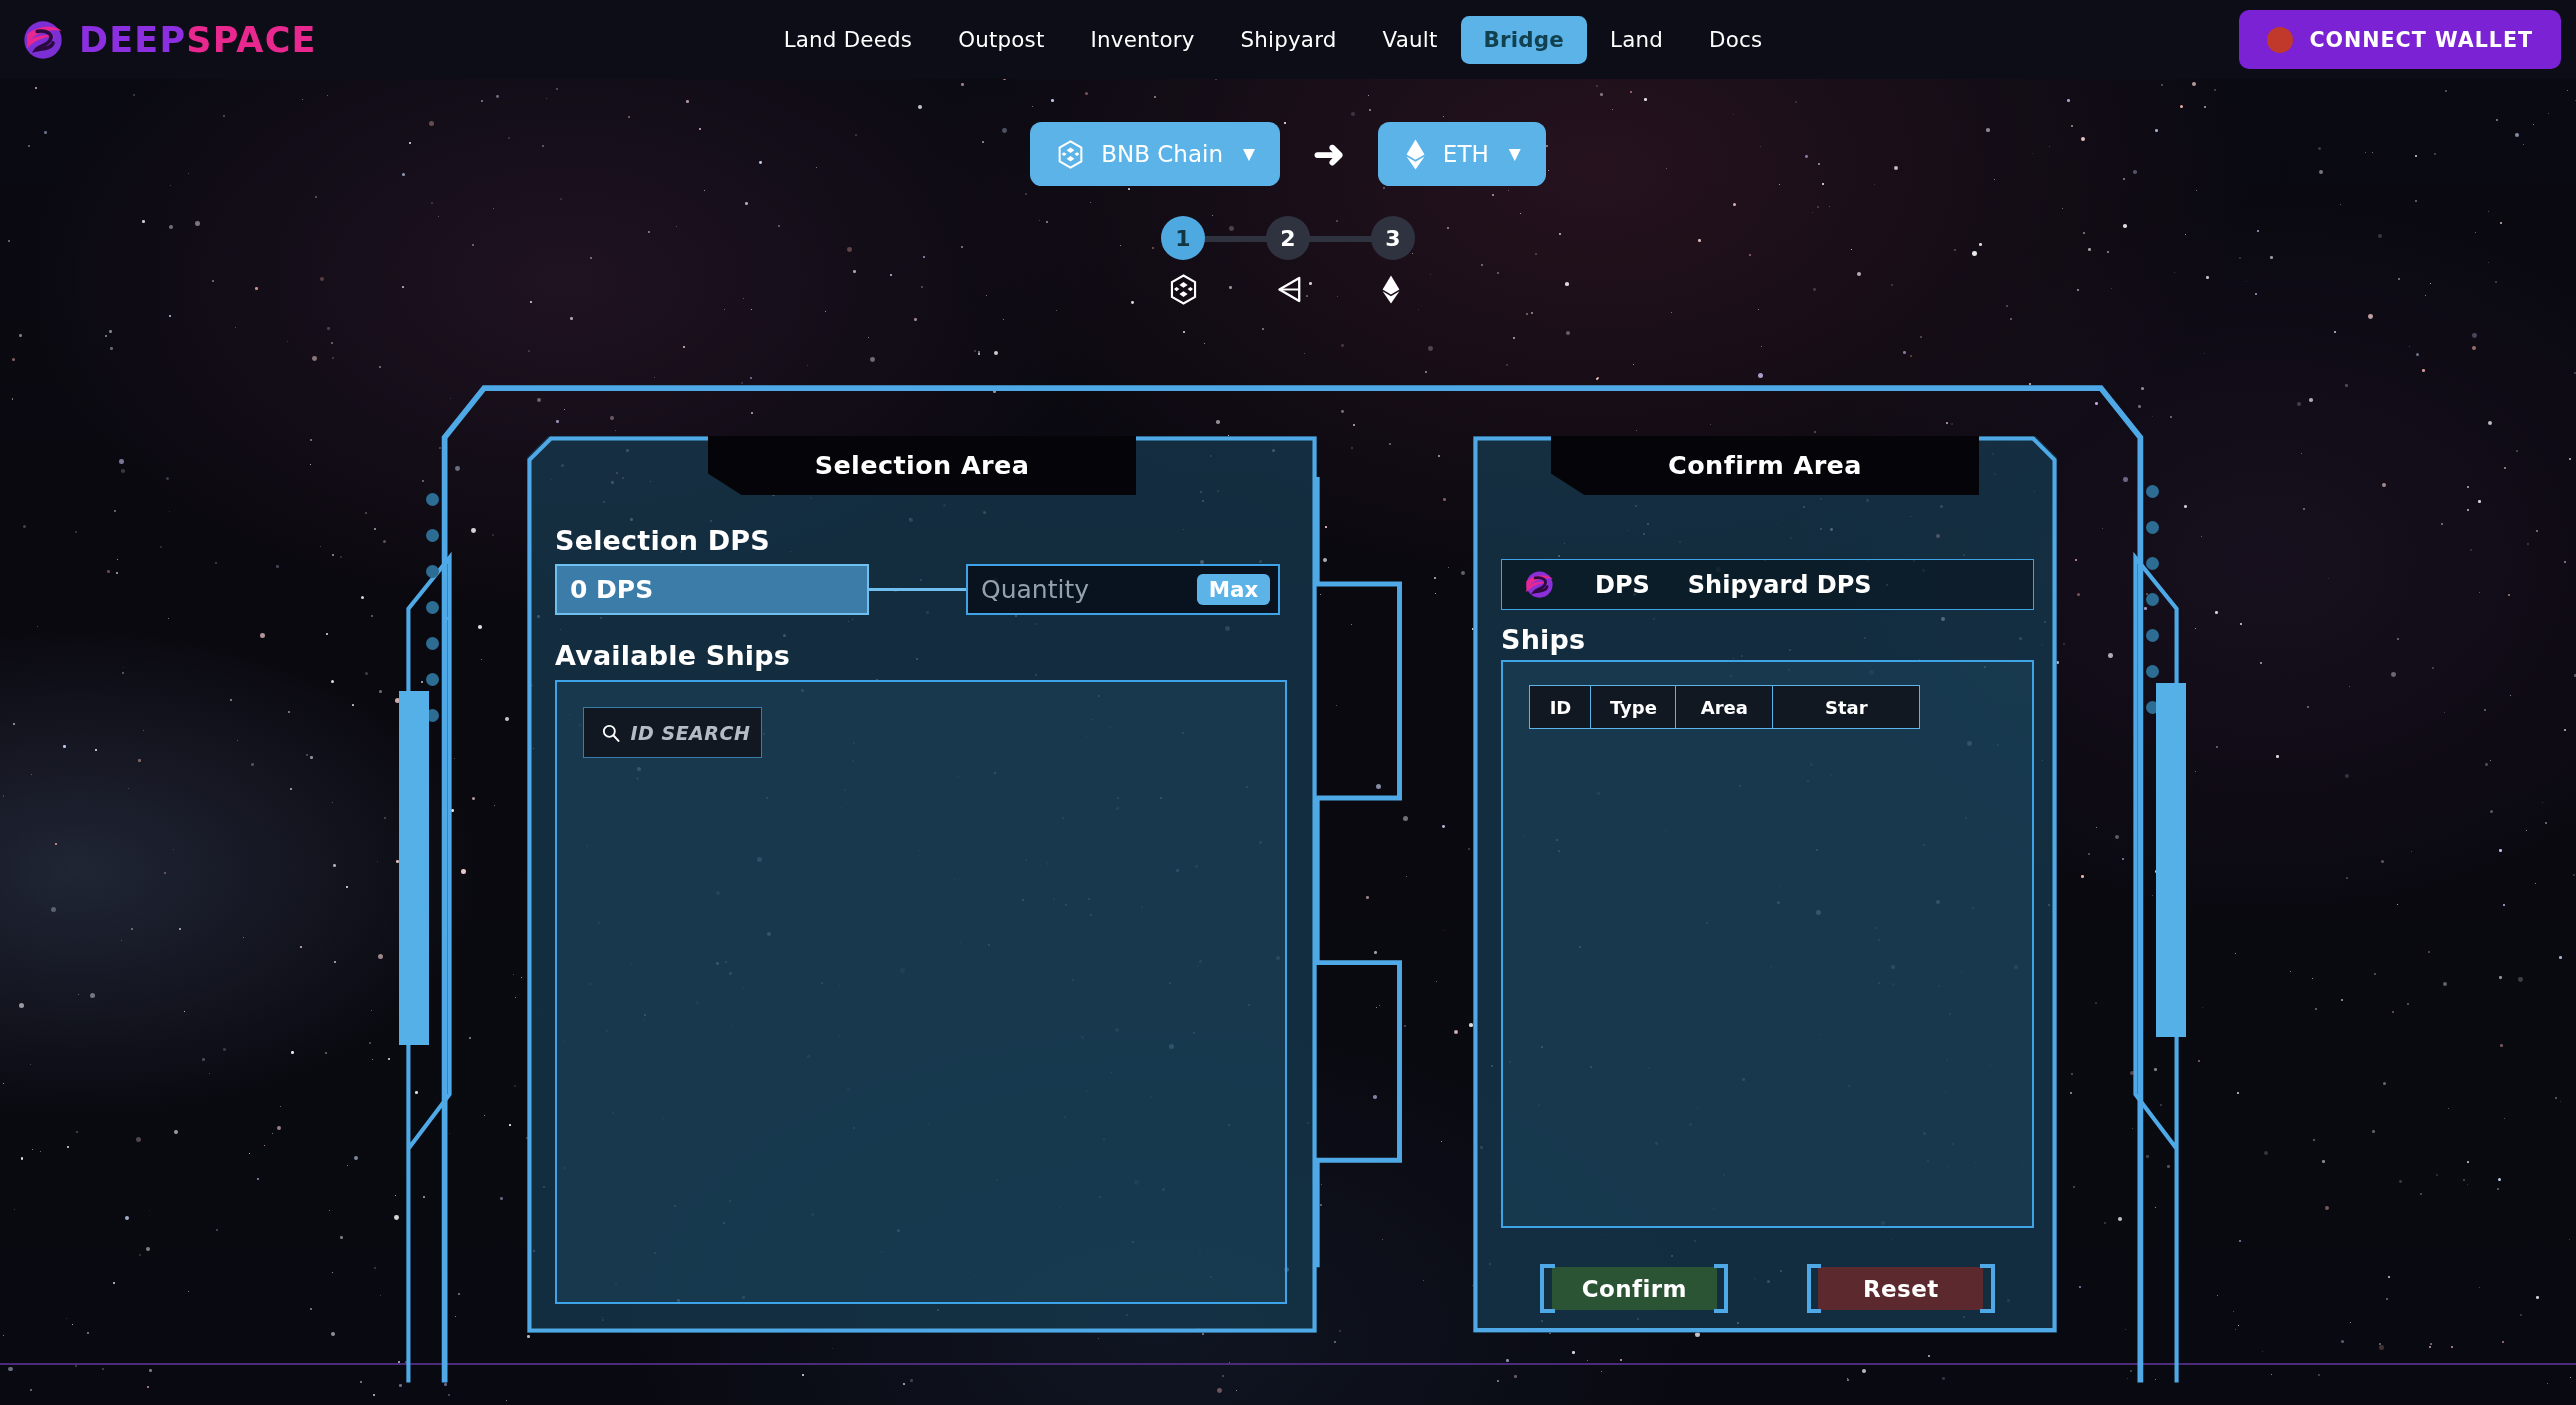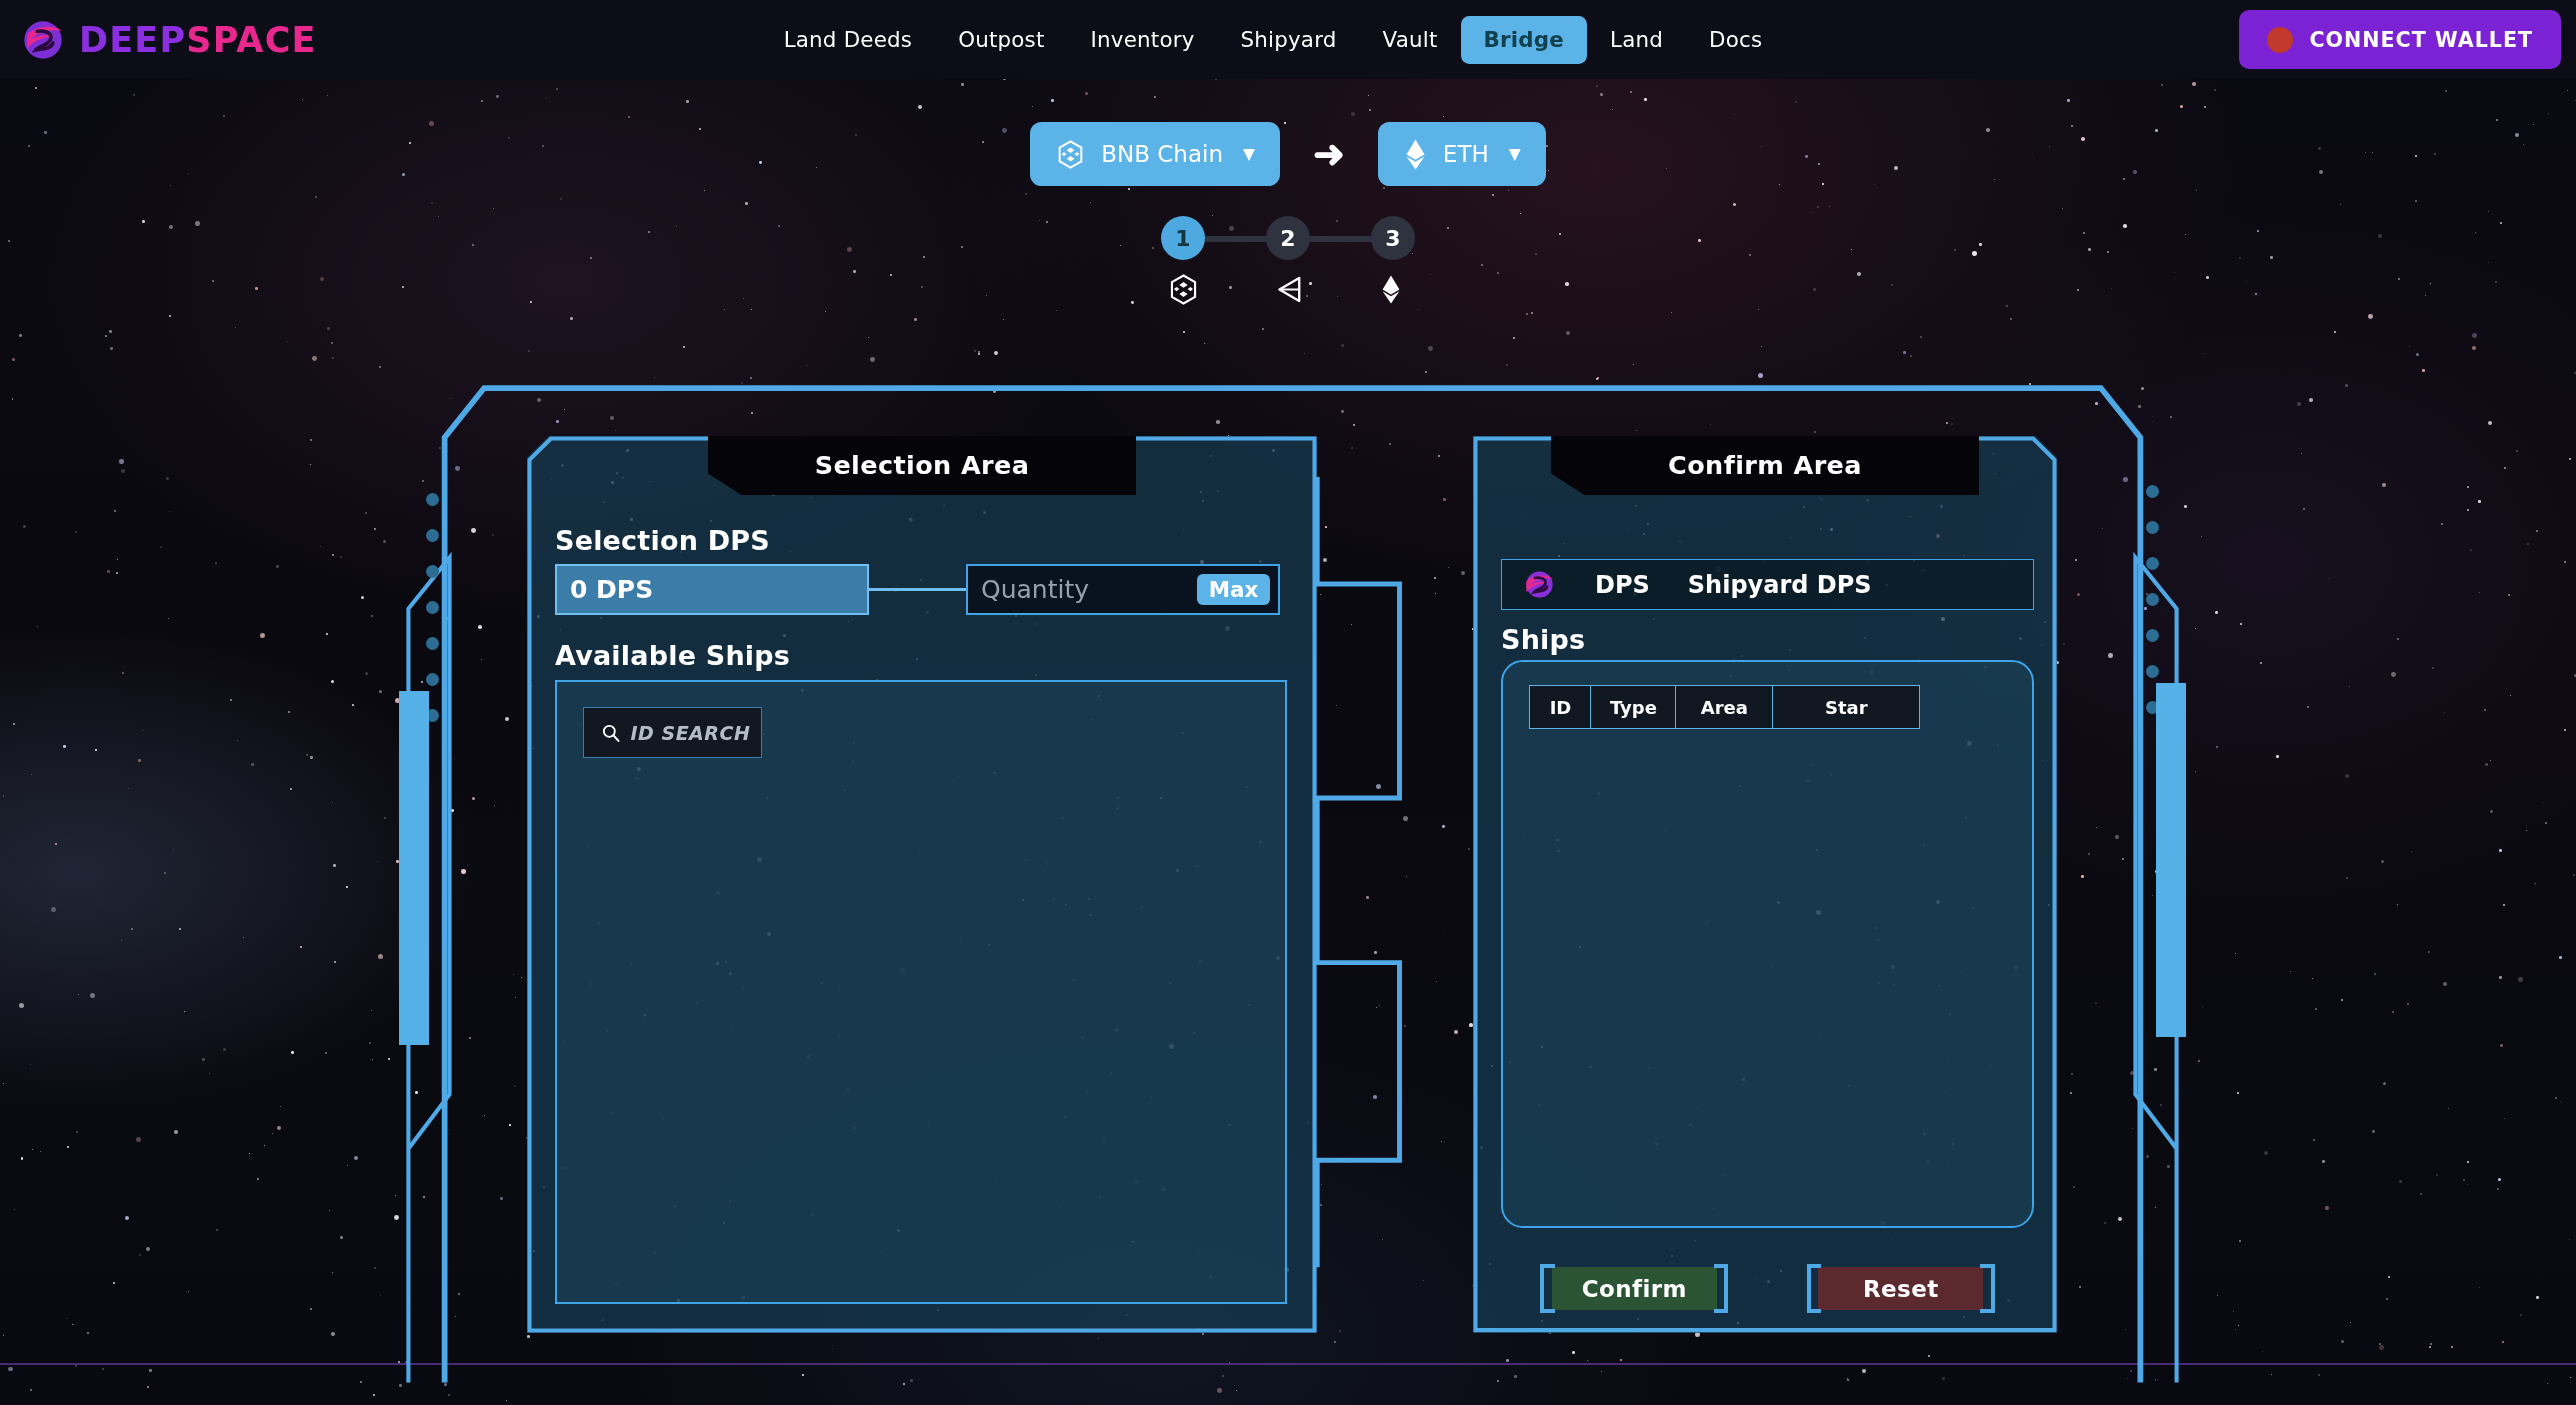--- a/index.html
+++ b/index.html
@@ -1627,21 +1627,21 @@
       <circle cx="32" cy="32" r="24" fill="#8b2fd8"></circle>
       <path d="M8 26 C24 12, 50 14, 56 22 C46 18, 24 22, 12 34 C20 28, 40 24, 48 30 C36 28, 18 34, 8 46 Z" fill="#e8288f"></path>
       <path d="M24 20 C38 18, 46 24, 42 32 C38 40, 26 40, 22 46 C32 44, 44 44, 46 36" stroke="#2b0b3f" stroke-width="5" fill="none" stroke-linecap="round"></path>
     </svg>
     <span class="lbl">DPS</span>
     <span class="lbl">Shipyard DPS</span>
   </div>
 
   <div class="panel-label" style="position:absolute;left:28px;top:188px;">Ships</div>
 
-  <div class="ships-region" style="top:224px;width:533px;height:568px;border-radius:22px;">
+  <div class="ships-region" style="top:224px;width:533px;height:568px;">
     <div class="ships-table" id="ships-table-head">
         <div class="th" style="width: 63px;">ID</div>
         <div class="th" style="width: 86px;">Type</div>
         <div class="th" style="width: 99px;">Area</div>
         <div class="th" style="width: 148px;">Star</div>
       </div>
   </div>
 
   <div class="action-row">
     <div class="hud-btn confirm">Confirm</div>

